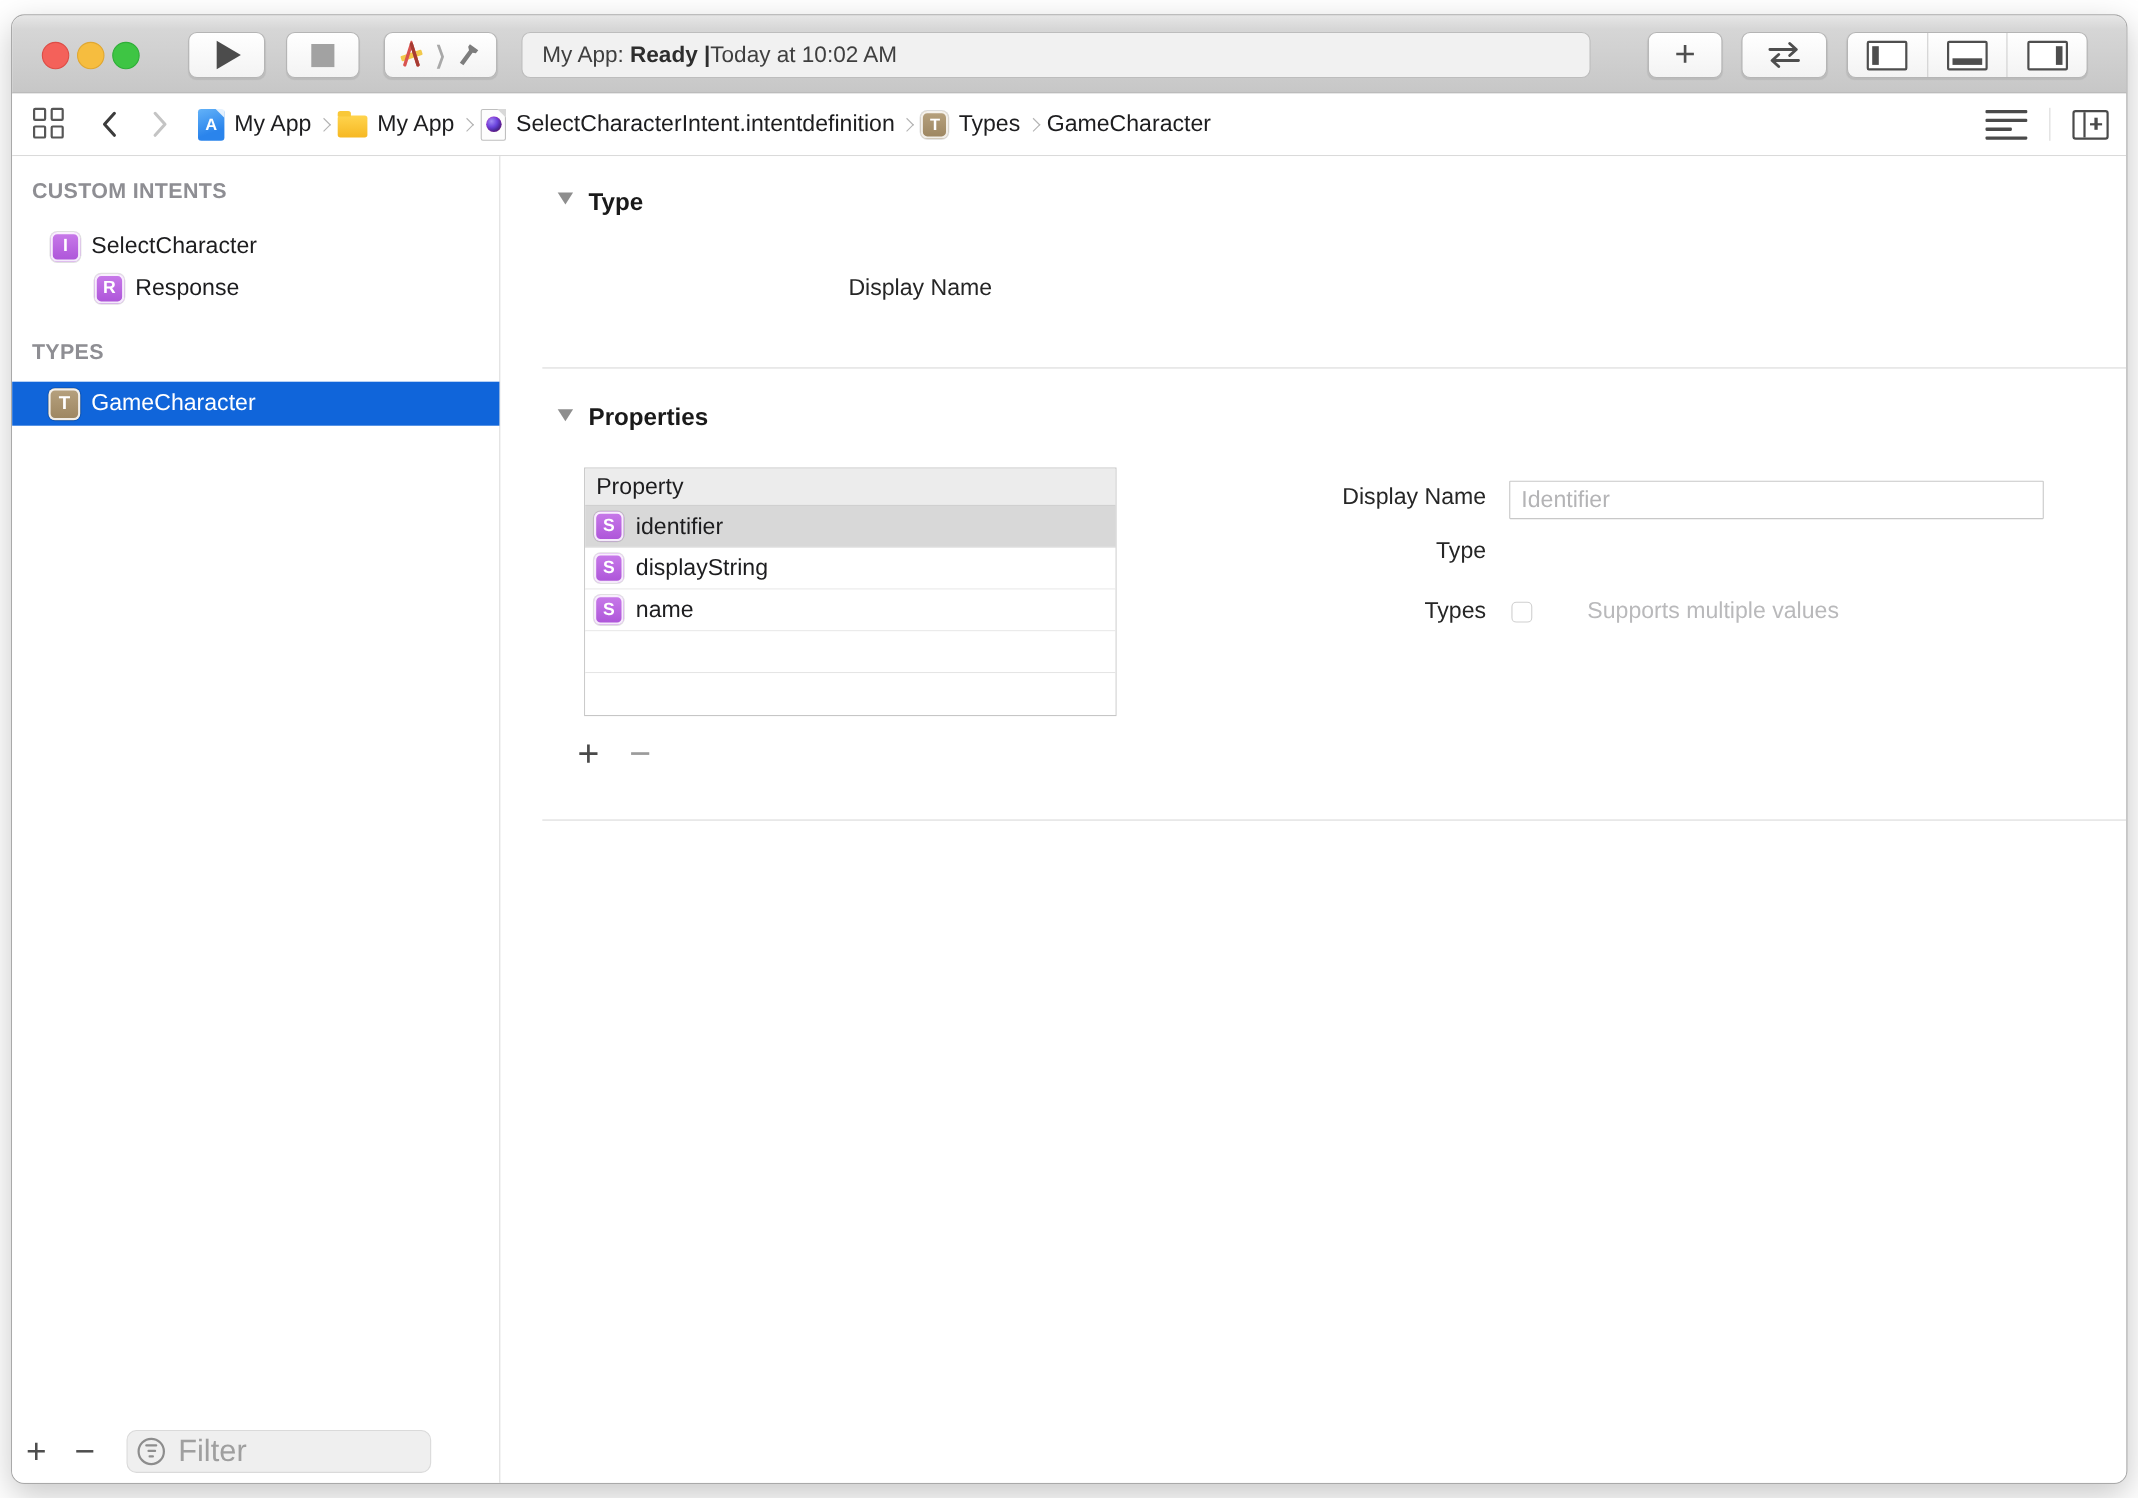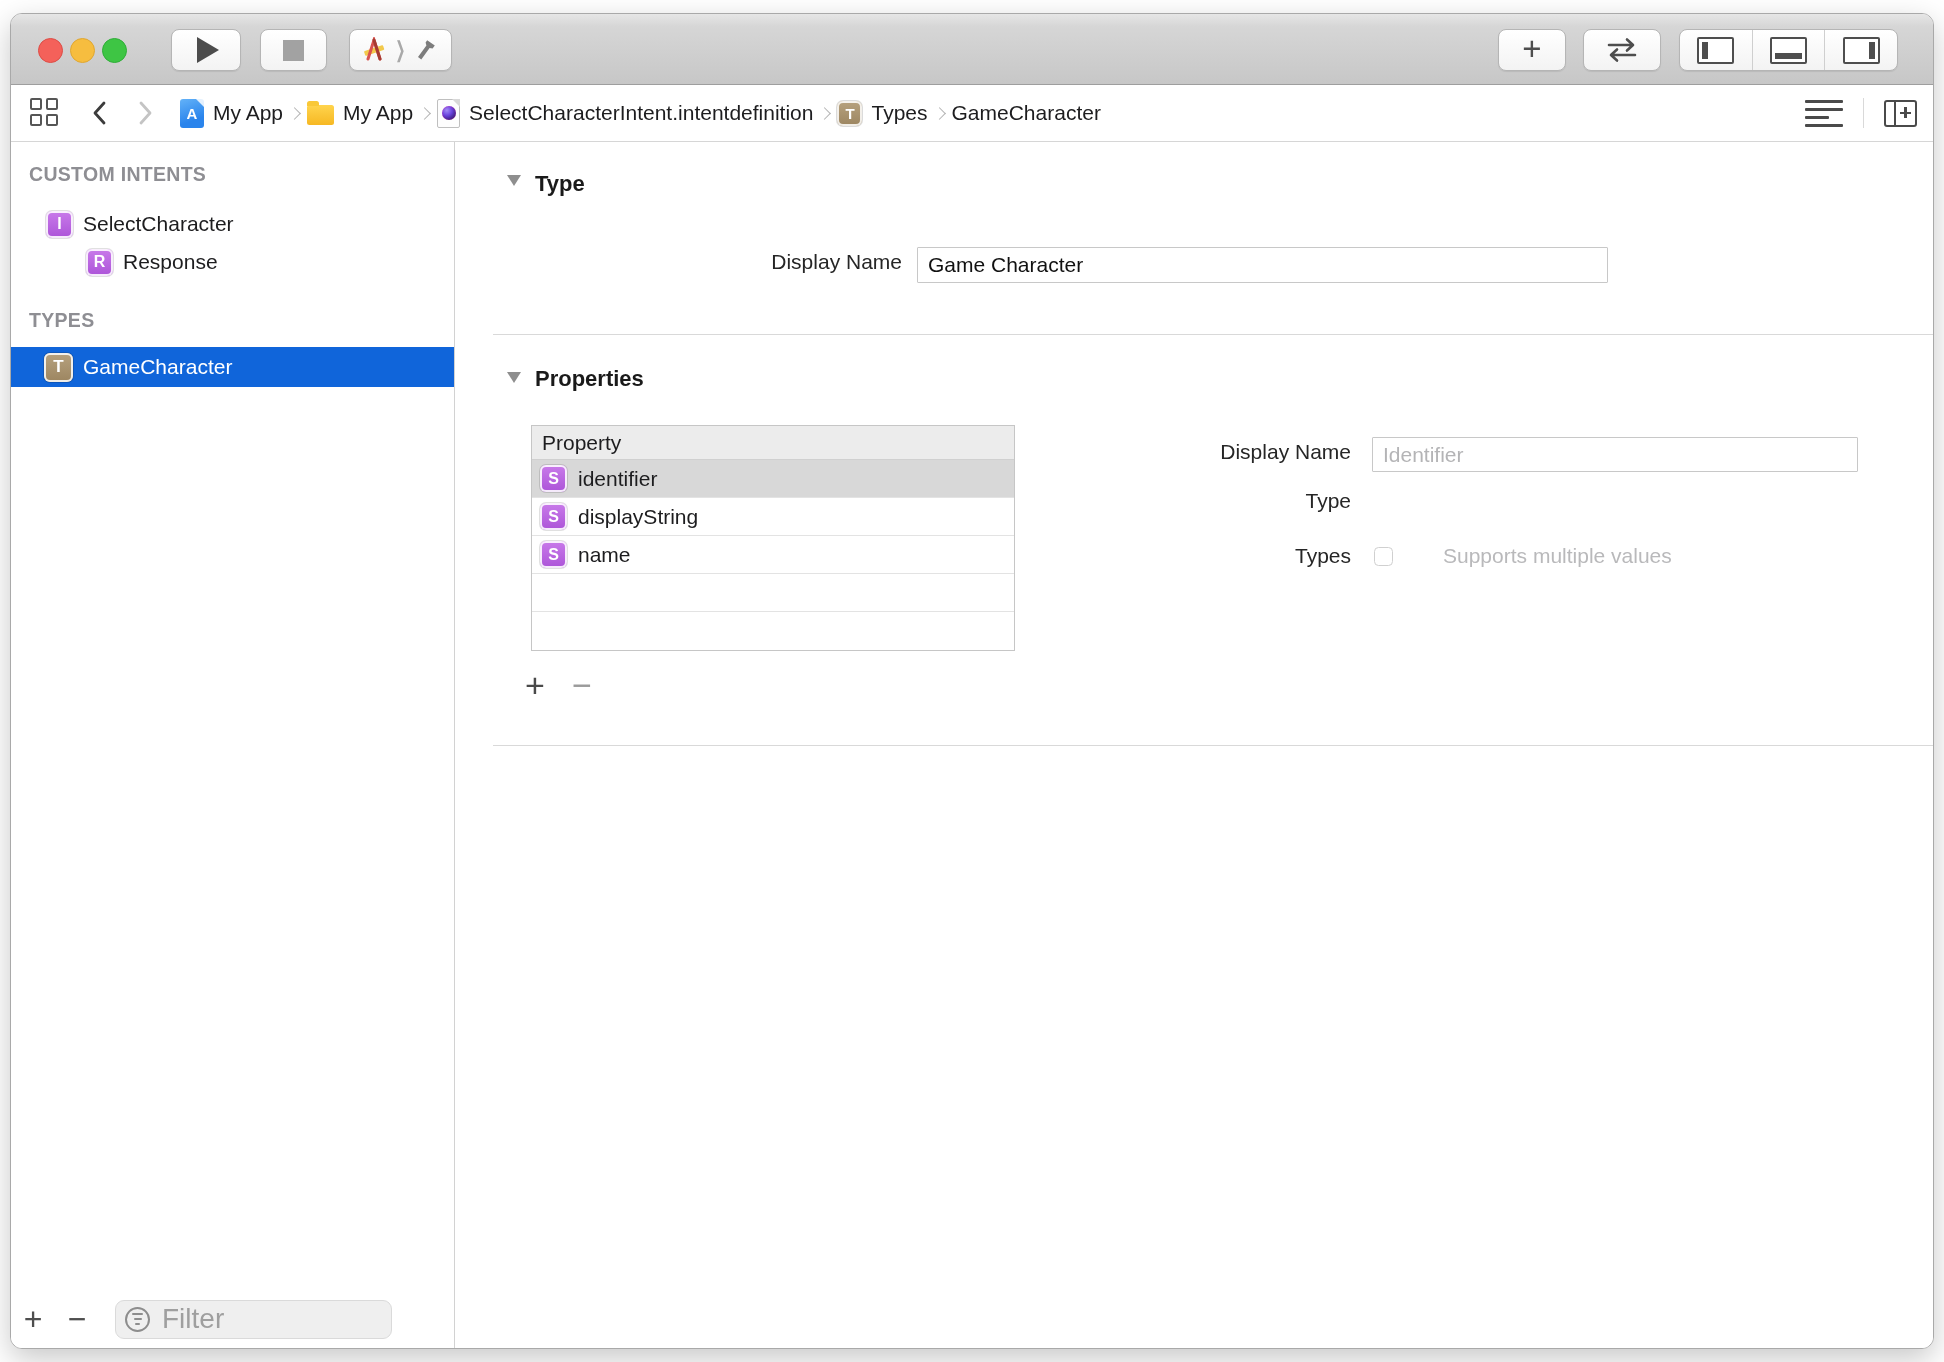--- a/index.html
+++ b/index.html
@@ -159,20 +159,25 @@
         <rect x="3" y="11" width="20" height="5" rx="1" fill="#f2c94c" transform="rotate(-18 13 13)"></rect>
         <path d="M7 22 L13 3 L19 22" fill="none" stroke="#d9534f" stroke-width="3" stroke-linecap="round"></path>
         <path d="M13 3 L19 22" fill="none" stroke="#a63b32" stroke-width="3" stroke-linecap="round"></path>
       </svg>
       <span class="scheme-chevron">❯</span>
       <svg width="27" height="27" viewBox="0 0 27 27">
         <path d="M14.2 3.2 L21.8 8.6 L19.6 11.5 L16.6 10.9 L8.3 22.4 L5.0 20.0 L13.4 8.6 L12.6 5.5 Z" fill="#7d7d7d"></path>
       </svg>
     </div>
 
+    <div class="status-field">
+      <span>My App: </span>
+        <b>Ready | </b>
+        <span>Today at 10:02 AM</span>
+    </div>
 
     <div class="tb-btn btn-plus">
         <span>+</span>
       </div>
     <div class="tb-btn btn-arrows">
       <svg width="42" height="28" viewBox="0 0 42 28">
         <path d="M8 9 H31 M26 3.5 L32 9 L26 14.5" fill="none" stroke="#4e4e4e" stroke-width="2.6" stroke-linecap="round" stroke-linejoin="round"></path>
         <path d="M34 19 H11 M16 13.5 L10 19 L16 24.5" fill="none" stroke="#4e4e4e" stroke-width="2.6" stroke-linecap="round" stroke-linejoin="round"></path>
       </svg>
     </div>
@@ -285,21 +290,20 @@
         </div>
       </div>
     </div>
 
     <div class="editor">
 
       <div class="disclosure" style="left:52px; top:33px;"></div>
       <div class="sec-title" style="left:80px; top:29px;">Type</div>
 
       <div class="form-label" style="left:187px; top:108px;">Display Name</div>
-      <input class="text-field" style="left: 462px; top: 105px; width: 691px; height: 36px;" value="Game Character">
 
       <div class="hsep" style="top:192px;"></div>
 
       <div class="disclosure" style="left:52px; top:230px;"></div>
       <div class="sec-title" style="left:80px; top:224px;">Properties</div>
 
       <div class="ptable">
         <div class="ptable-header">Property</div>
         <div class="prow selected">
           <div class="badge purple sz27">S</div>

